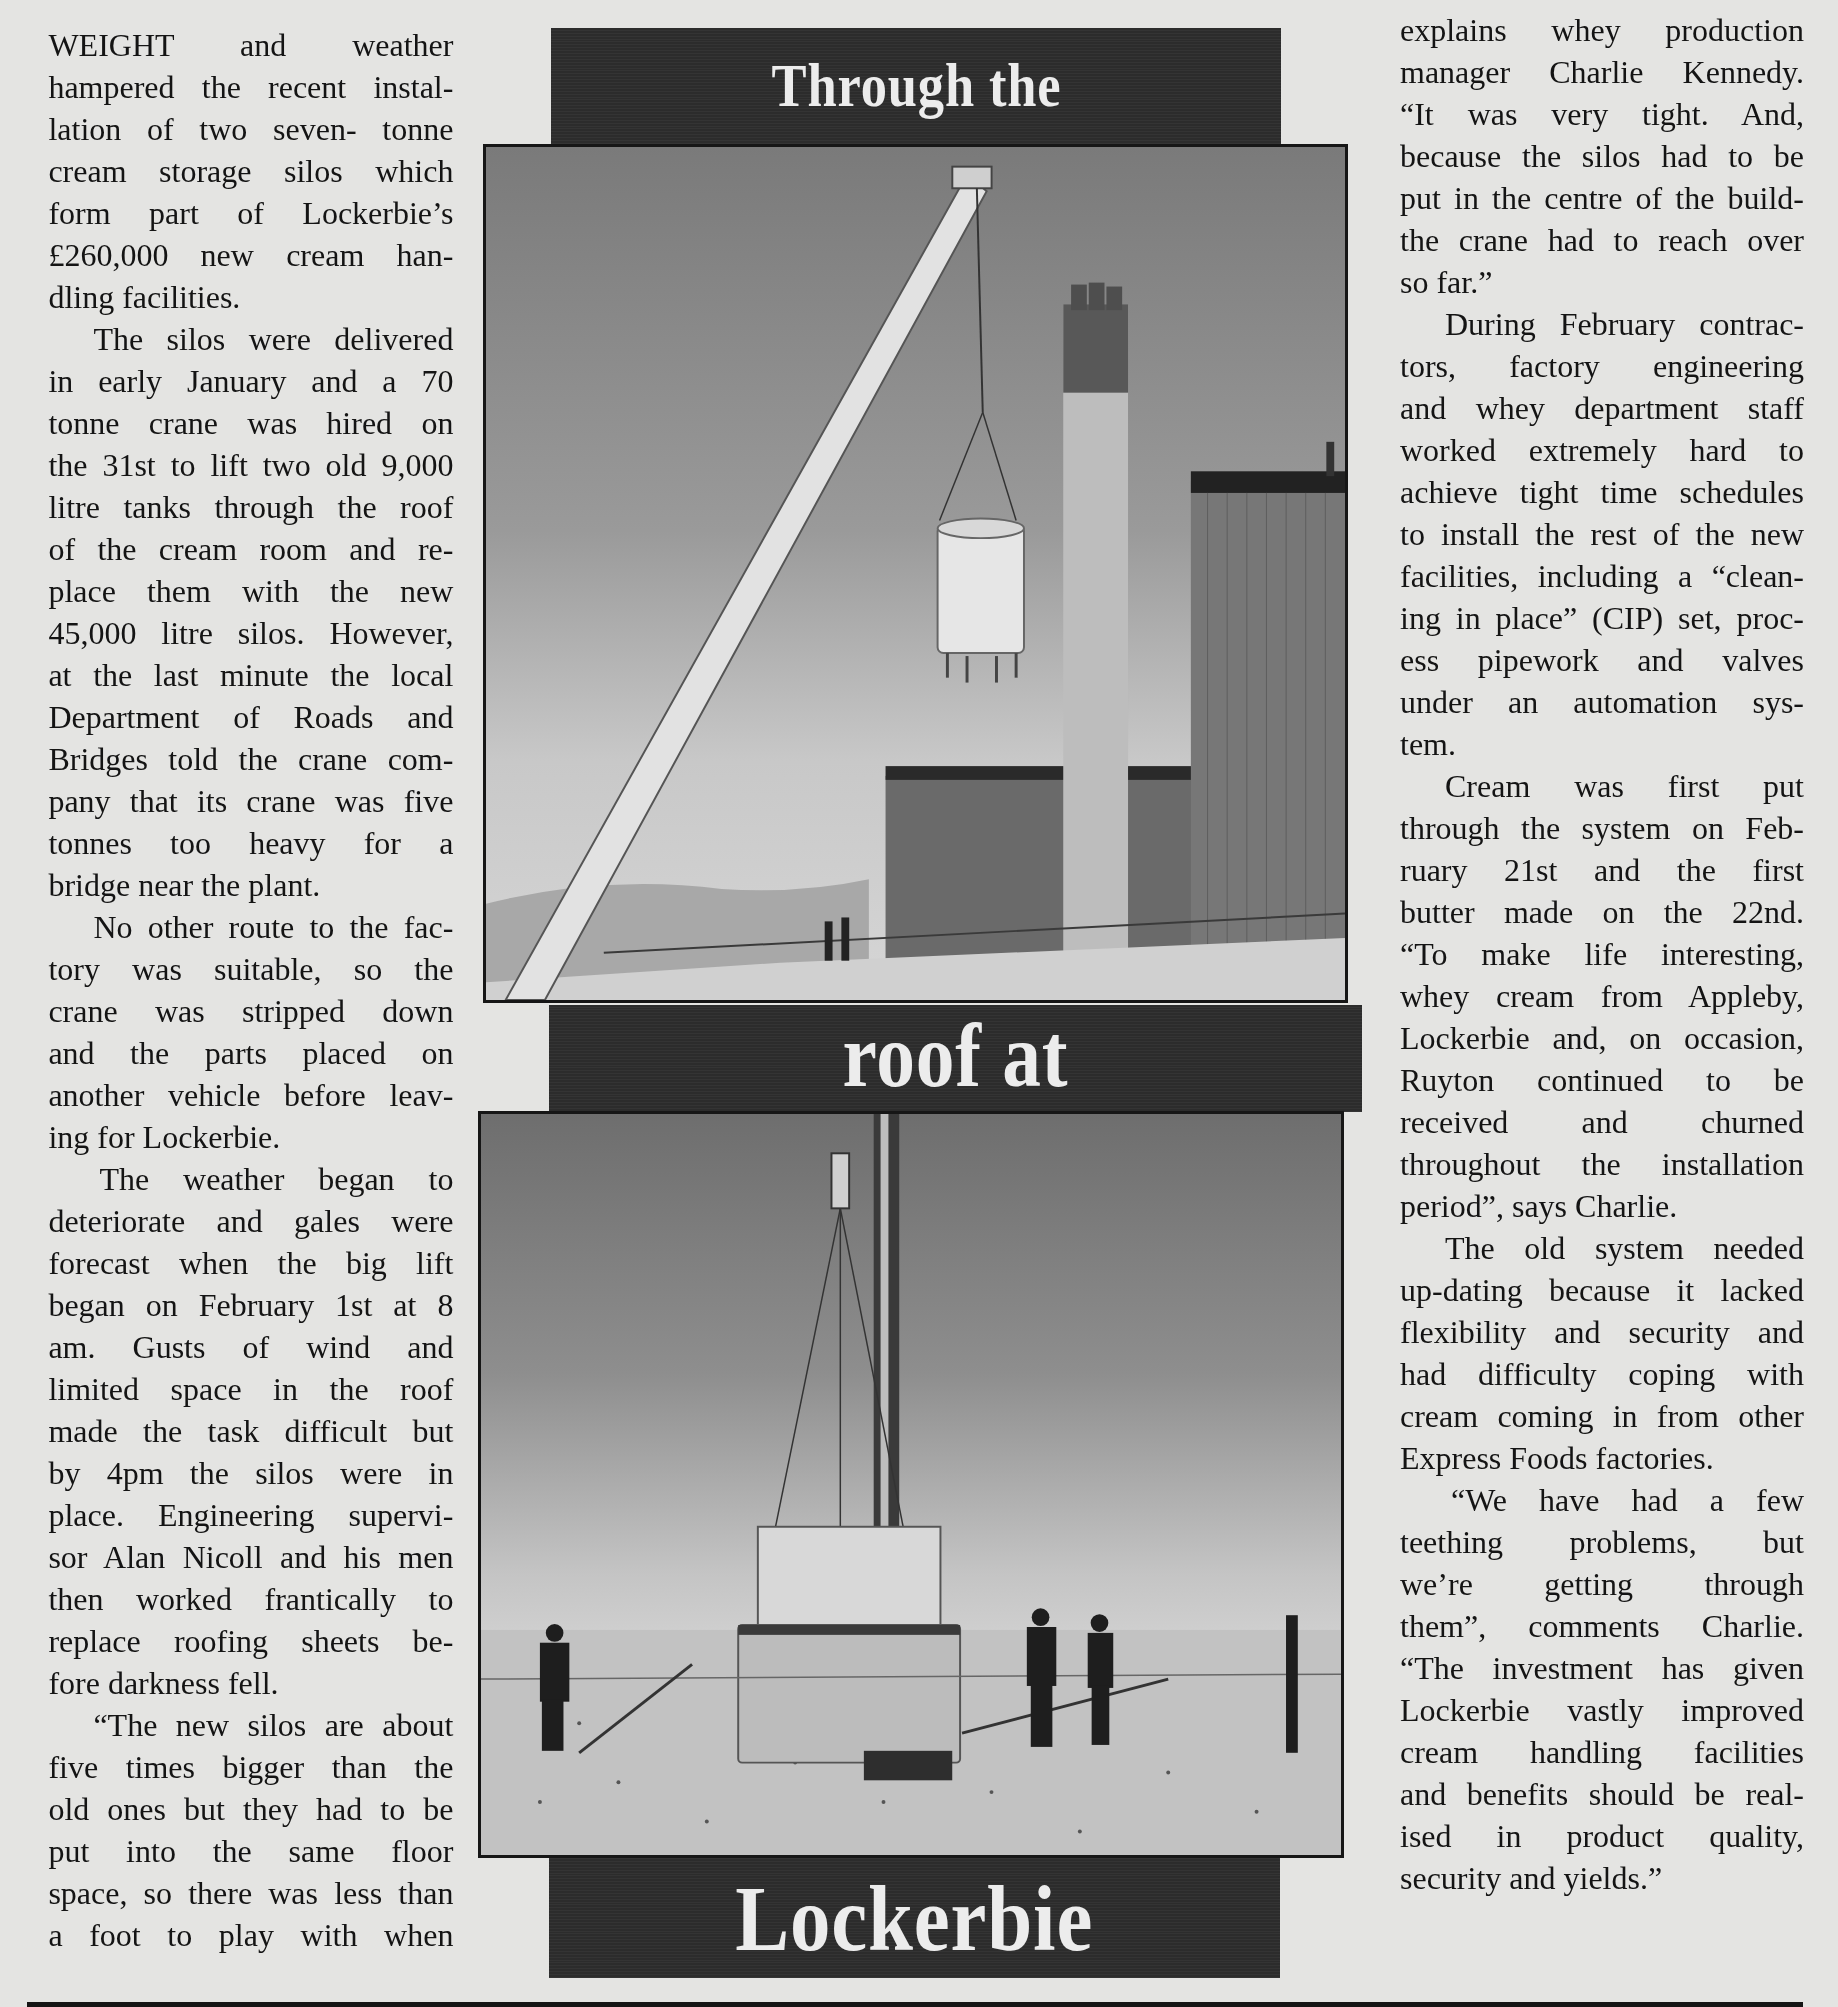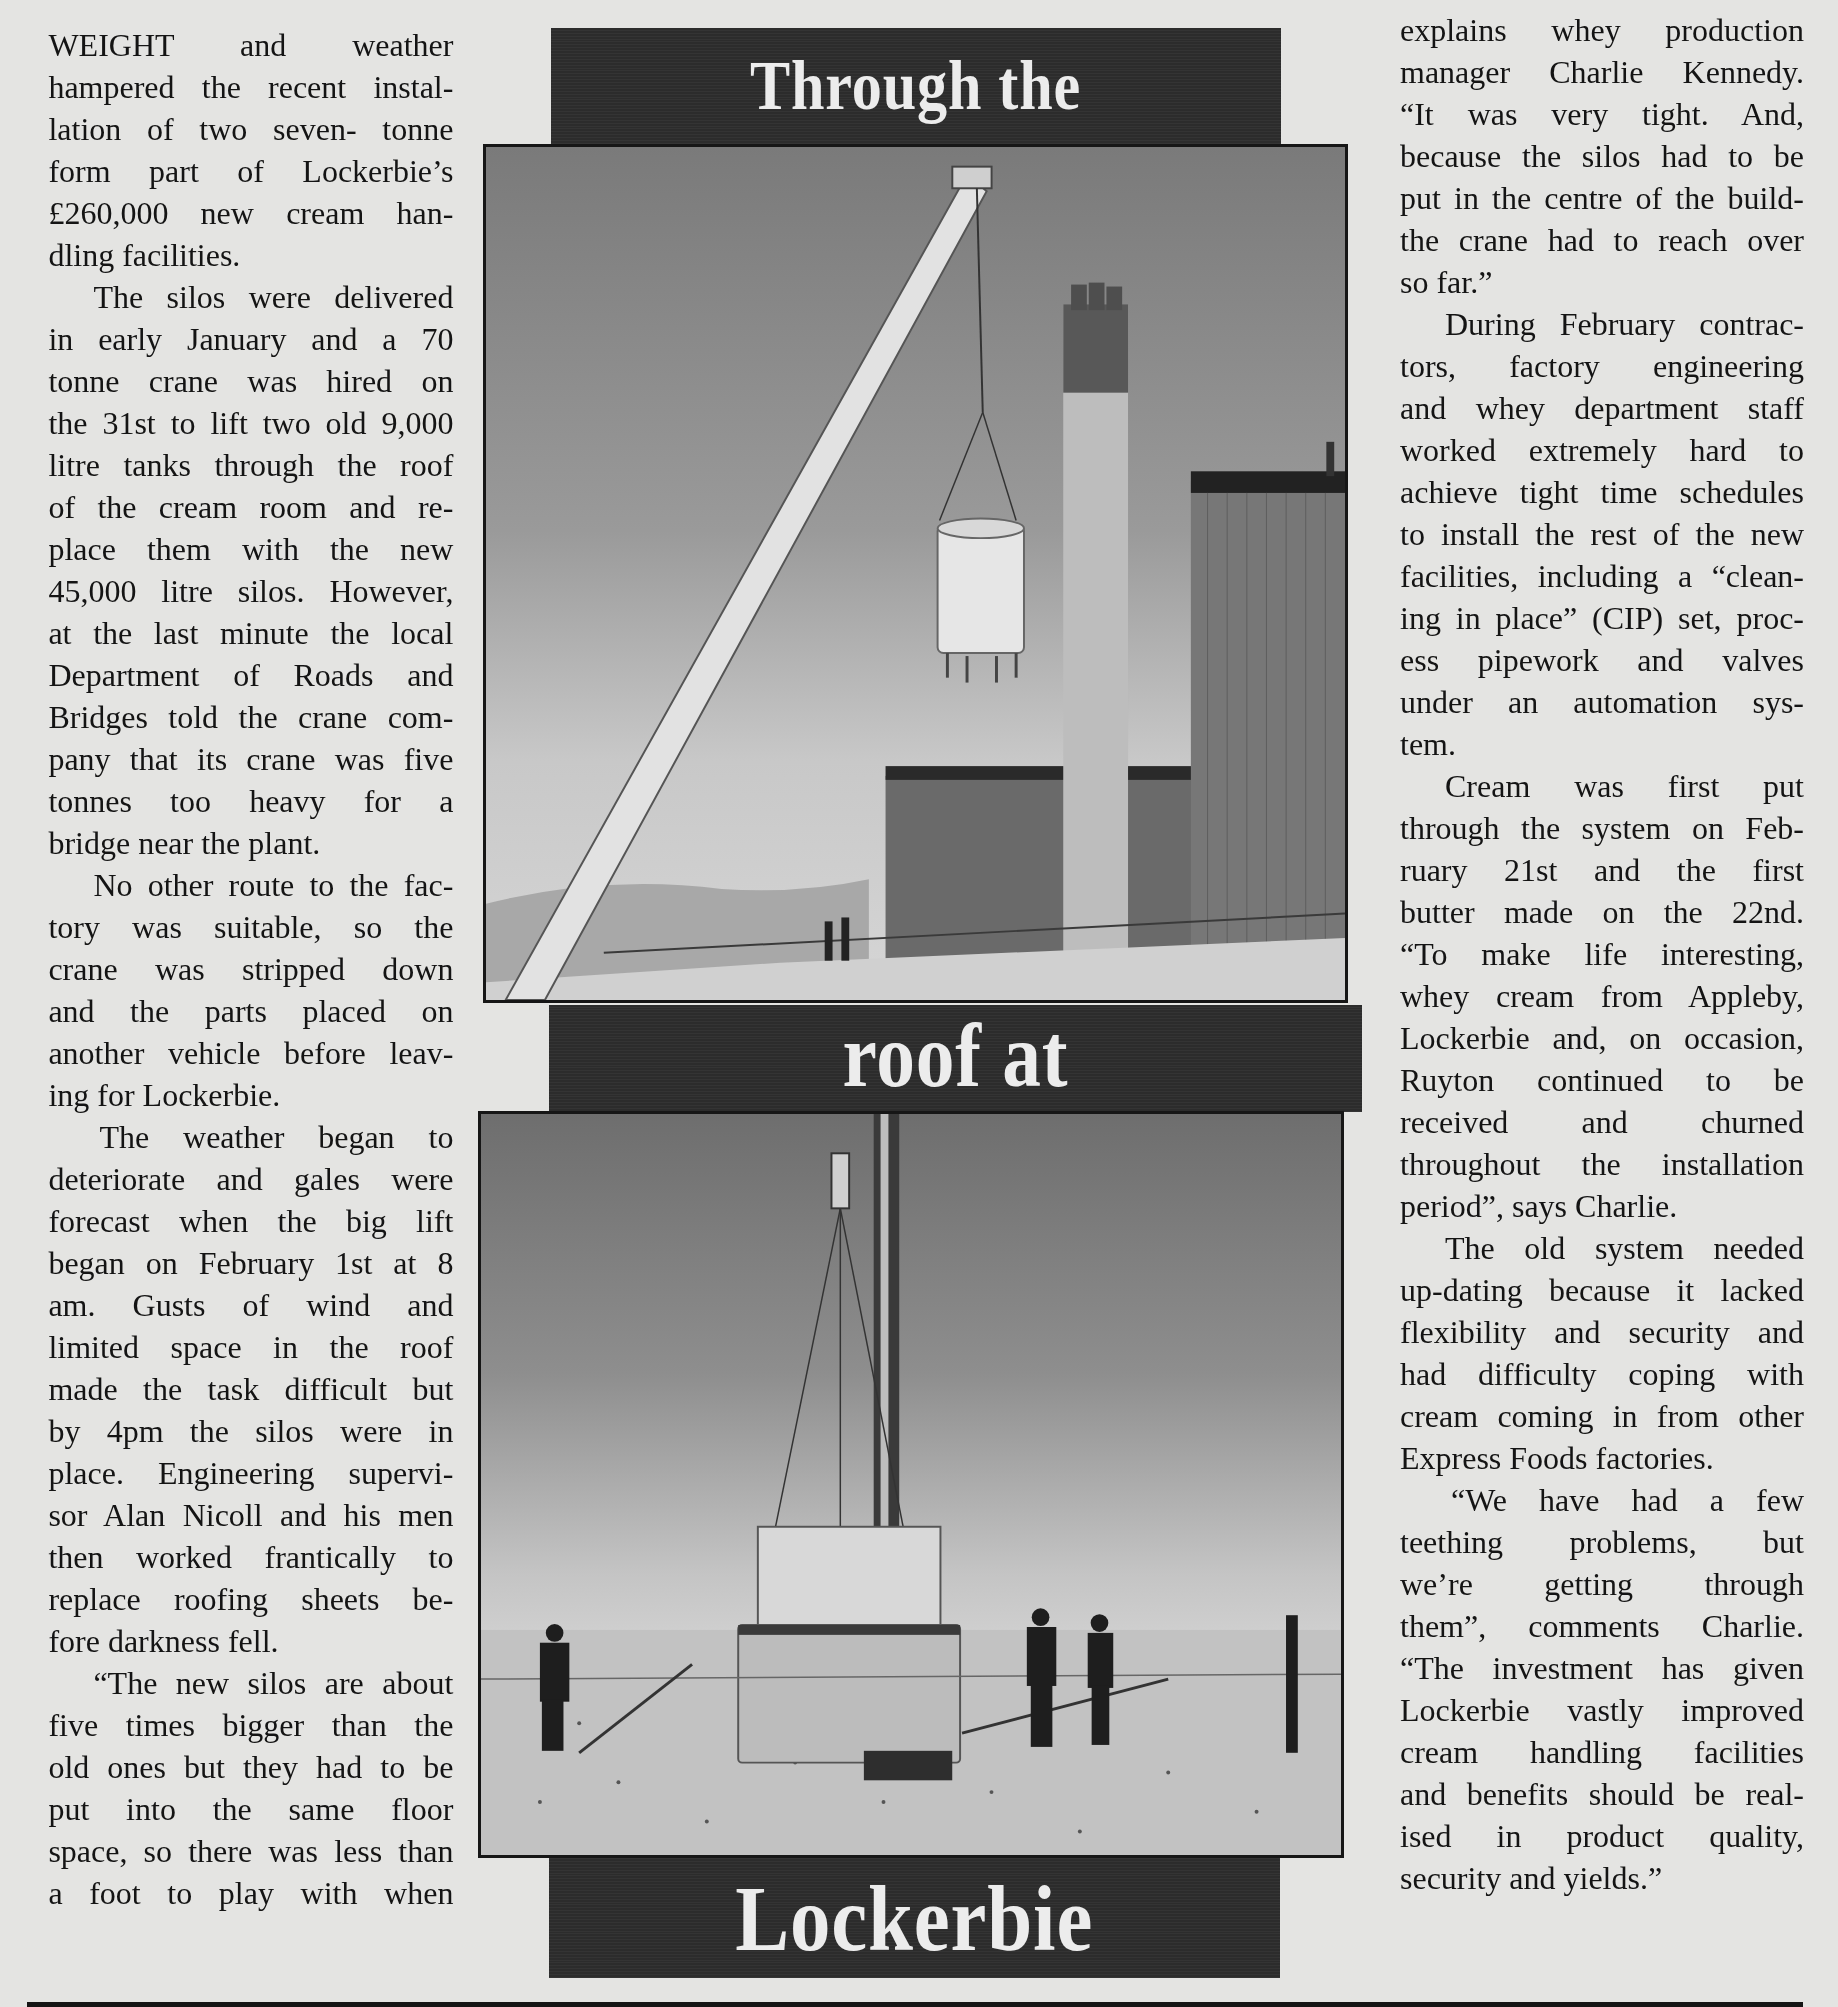--- a/index.html
+++ b/index.html
@@ -28,21 +28,21 @@
     background: #2c2c2c;
     background-image: repeating-linear-gradient(0deg, rgba(255,255,255,0.04) 0 1px, transparent 1px 2.9px);
     color: #ececec;
     font-family: "Liberation Serif", "DejaVu Serif", serif;
     font-weight: bold;
     text-align: center;
     letter-spacing: 1px;
     transform-origin: center;
   }
   .banner span { display: inline-block; transform: scaleX(0.86); }
-  #banner-1 { left: 551px; top: 28px; width: 730px; height: 116px; font-size: 70px; line-height: 116px; }
+  #banner-1 { left: 551px; top: 28px; width: 730px; height: 116px; font-size: 61px; line-height: 116px; }
   #banner-2 { left: 549px; top: 1005px; width: 813px; height: 107px; font-size: 90px; line-height: 102px; }
   #banner-3 { left: 549px; top: 1858px; width: 731px; height: 120px; font-size: 94px; line-height: 120px; }
 
   .photo {
     position: absolute;
     border: 3.9px solid #161616;
     box-sizing: border-box;
     overflow: hidden;
   }
   #photo-1 { left: 483px; top: 144px; width: 865px; height: 859px;
@@ -53,20 +53,21 @@
 
   #bottom-rule { position: absolute; left: 27.4px; top: 2002px; width: 1776px; height: 4.9px; background: #151515; }
 </style>
 </head>
 <body>
 
 <div id="left-col" class="col">
   <span class="line">WEIGHT and weather</span>
   <span class="line">hampered the recent instal-</span>
   <span class="line">lation of two seven- tonne</span>
+  <span class="line">cream storage silos which</span>
   <span class="line">form part of Lockerbie’s</span>
   <span class="line">£260,000 new cream han-</span>
   <span class="line last">dling facilities.</span>
   <span class="line indent">The silos were delivered</span>
   <span class="line">in early January and a 70</span>
   <span class="line">tonne crane was hired on</span>
   <span class="line">the 31st to lift two old 9,000</span>
   <span class="line">litre tanks through the roof</span>
   <span class="line">of the cream room and re-</span>
   <span class="line">place them with the new</span>

